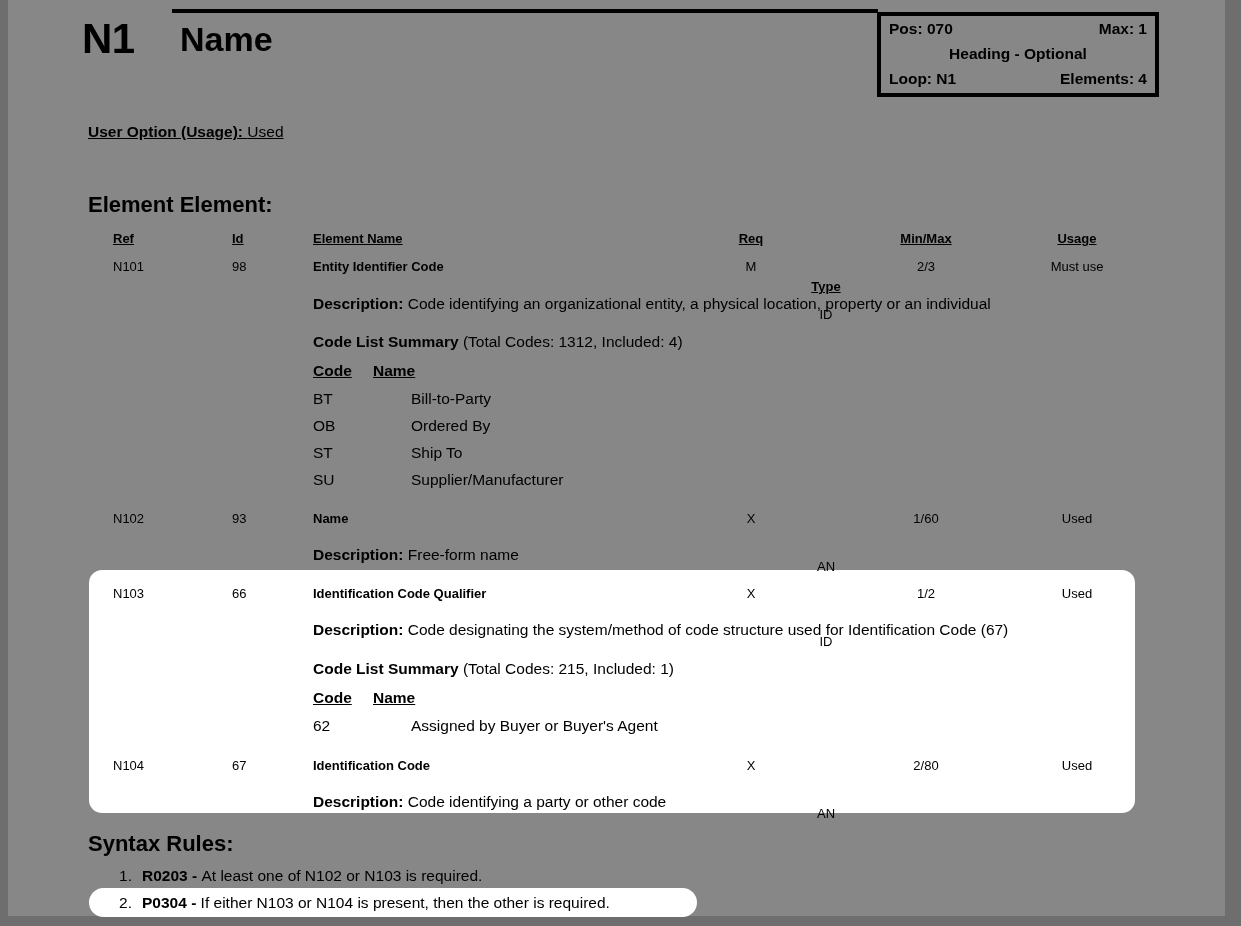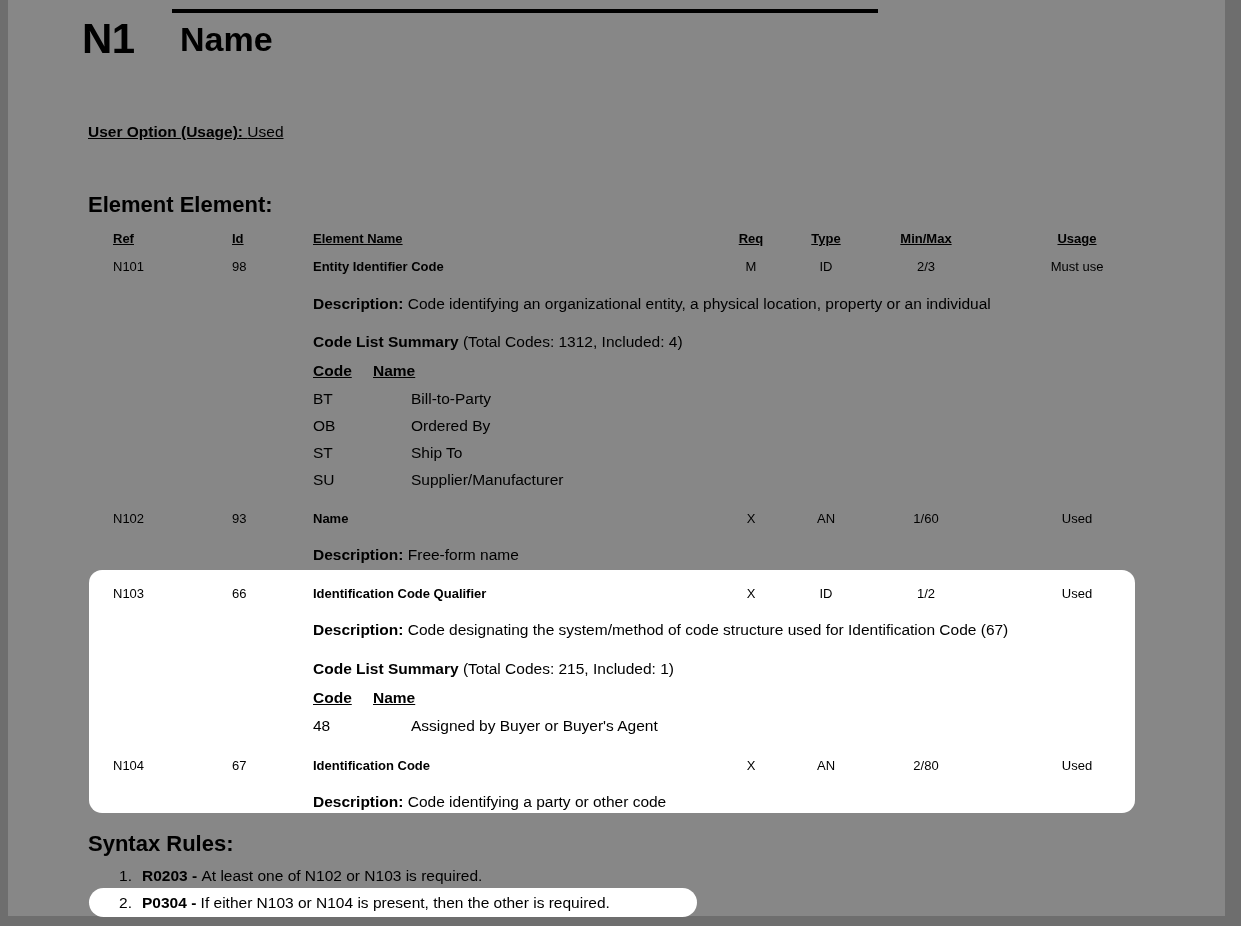--- a/index.html
+++ b/index.html
@@ -113,21 +113,21 @@
     left: 0;
     width: 1217px;
     height: 22px;
     font-size: 13px;
     line-height: 22px;
   }
   .c-ref    { position: absolute; left: 105px; }
   .c-id     { position: absolute; left: 224px; }
   .c-name   { position: absolute; left: 305px; font-weight: bold; }
   .c-req    { position: absolute; left: 705px; width: 76px; text-align: center; }
-  .c-type   { position: absolute; left: 780px; width: 76px; text-align: center; }
+  .c-type   { position: absolute; left: 780px; width: 76px; text-align: center; margin-top: 48px; }
   .c-minmax { position: absolute; left: 870px; width: 96px; text-align: center; }
   .c-usage  { position: absolute; left: 1000px; width: 138px; text-align: center; }
 
   .hdr span { font-weight: bold; text-decoration: underline; }
   .hdr .c-name { font-weight: bold; }
 
   .desc {
     position: absolute;
     left: 305px;
     font-size: 15.5px;
@@ -205,20 +205,33 @@
 
 <div class="page">
 
   <div class="highlight-panel"></div>
   <div class="rule-pill"></div>
 
   <div class="title-rule"></div>
   <div class="seg-code">N1</div>
   <div class="seg-name">Name</div>
 
+  <div class="infobox">
+    <div class="row">
+      <span>Pos: 070</span>
+      <span>Max: 1</span>
+    </div>
+    <div class="row center">
+      <span>Heading - Optional</span>
+    </div>
+    <div class="row">
+      <span>Loop: N1</span>
+      <span>Elements: 4</span>
+    </div>
+  </div>
 
   <div class="meta meta-usage">
     <b>User Option (Usage):</b>
     <span>Used</span>
   </div>
 
   <div class="section-title" id="elemsum-title">Element Element:</div>
 
   <div class="table">
     <div class="trow hdr" style="top:228px">
@@ -298,21 +311,21 @@
     </div>
     <div class="cls-head" style="top:661px">
       <b>Code List Summary</b>
       <span>(Total Codes: 215, Included: 1)</span>
     </div>
     <div class="code-hdr" style="top:690px">
       <span class="ch-code">Code</span>
       <span class="ch-name">Name</span>
     </div>
     <div class="code-row" style="top:718px">
-      <span class="cr-code">48</span>
+      <span class="cr-code">62</span>
       <span class="cr-name">Assigned by Buyer or Buyer's Agent</span>
     </div>
 
     <div class="trow" style="top:755px">
       <span class="c-ref">N104</span>
       <span class="c-id">67</span>
       <span class="c-name">Identification Code</span>
       <span class="c-req">X</span>
       <span class="c-type">AN</span>
       <span class="c-minmax">2/80</span>

